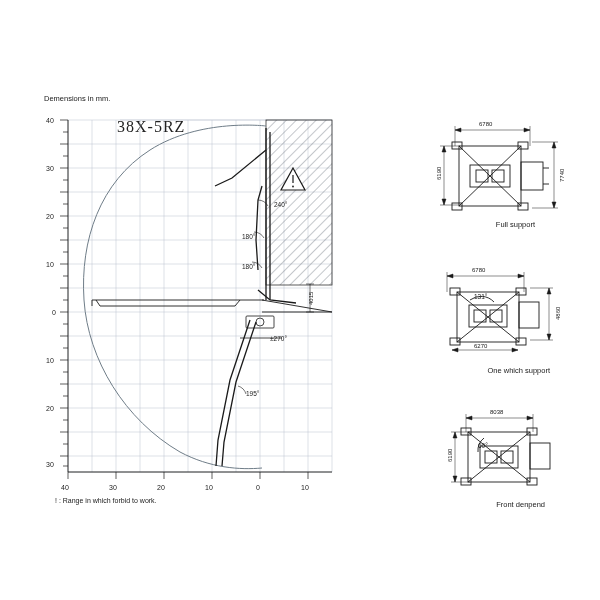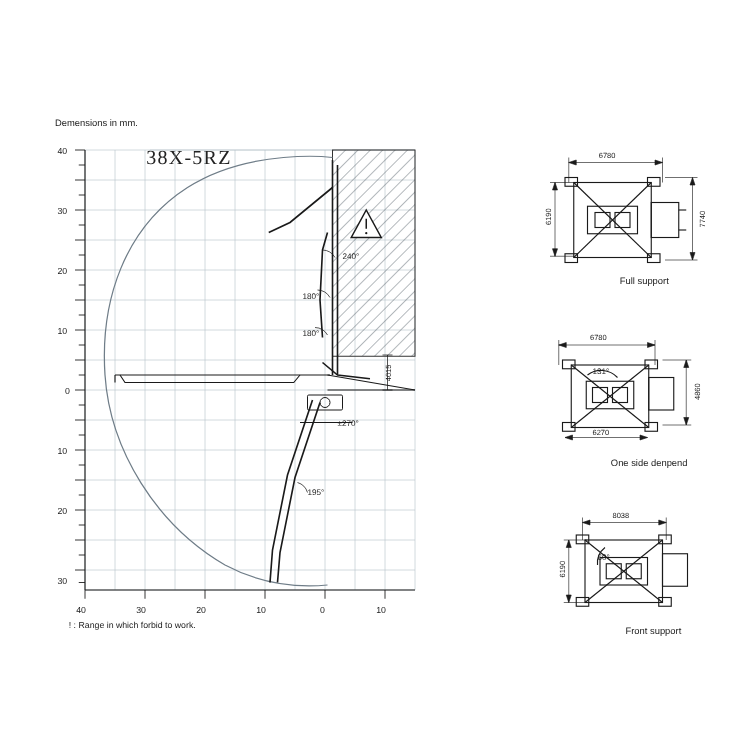--- a/index.html
+++ b/index.html
@@ -389,16 +389,16 @@
         <rect x="527" y="428" width="10" height="7"></rect>
         <rect x="461" y="478" width="10" height="7"></rect>
         <rect x="527" y="478" width="10" height="7"></rect>
         <path d="M478,452 a16,16 0 0,1 6,-14"></path>
       </g>
       <text class="angtxt" x="478" y="448">60°</text>
     </g>
   </svg>
 
   <div class="cap" style="left:455px; top:220px; width:80px;">Full support</div>
-  <div class="cap" style="left:440px; top:366px; width:110px;">One side denpend</div>
-  <div class="cap" style="left:455px; top:500px; width:90px;">Front support</div>
+  <div class="cap" style="left:440px; top:366px; width:110px;">One which support</div>
+  <div class="cap" style="left:455px; top:500px; width:90px;">Front denpend</div>
 
 </div>
 
 </body></html>

